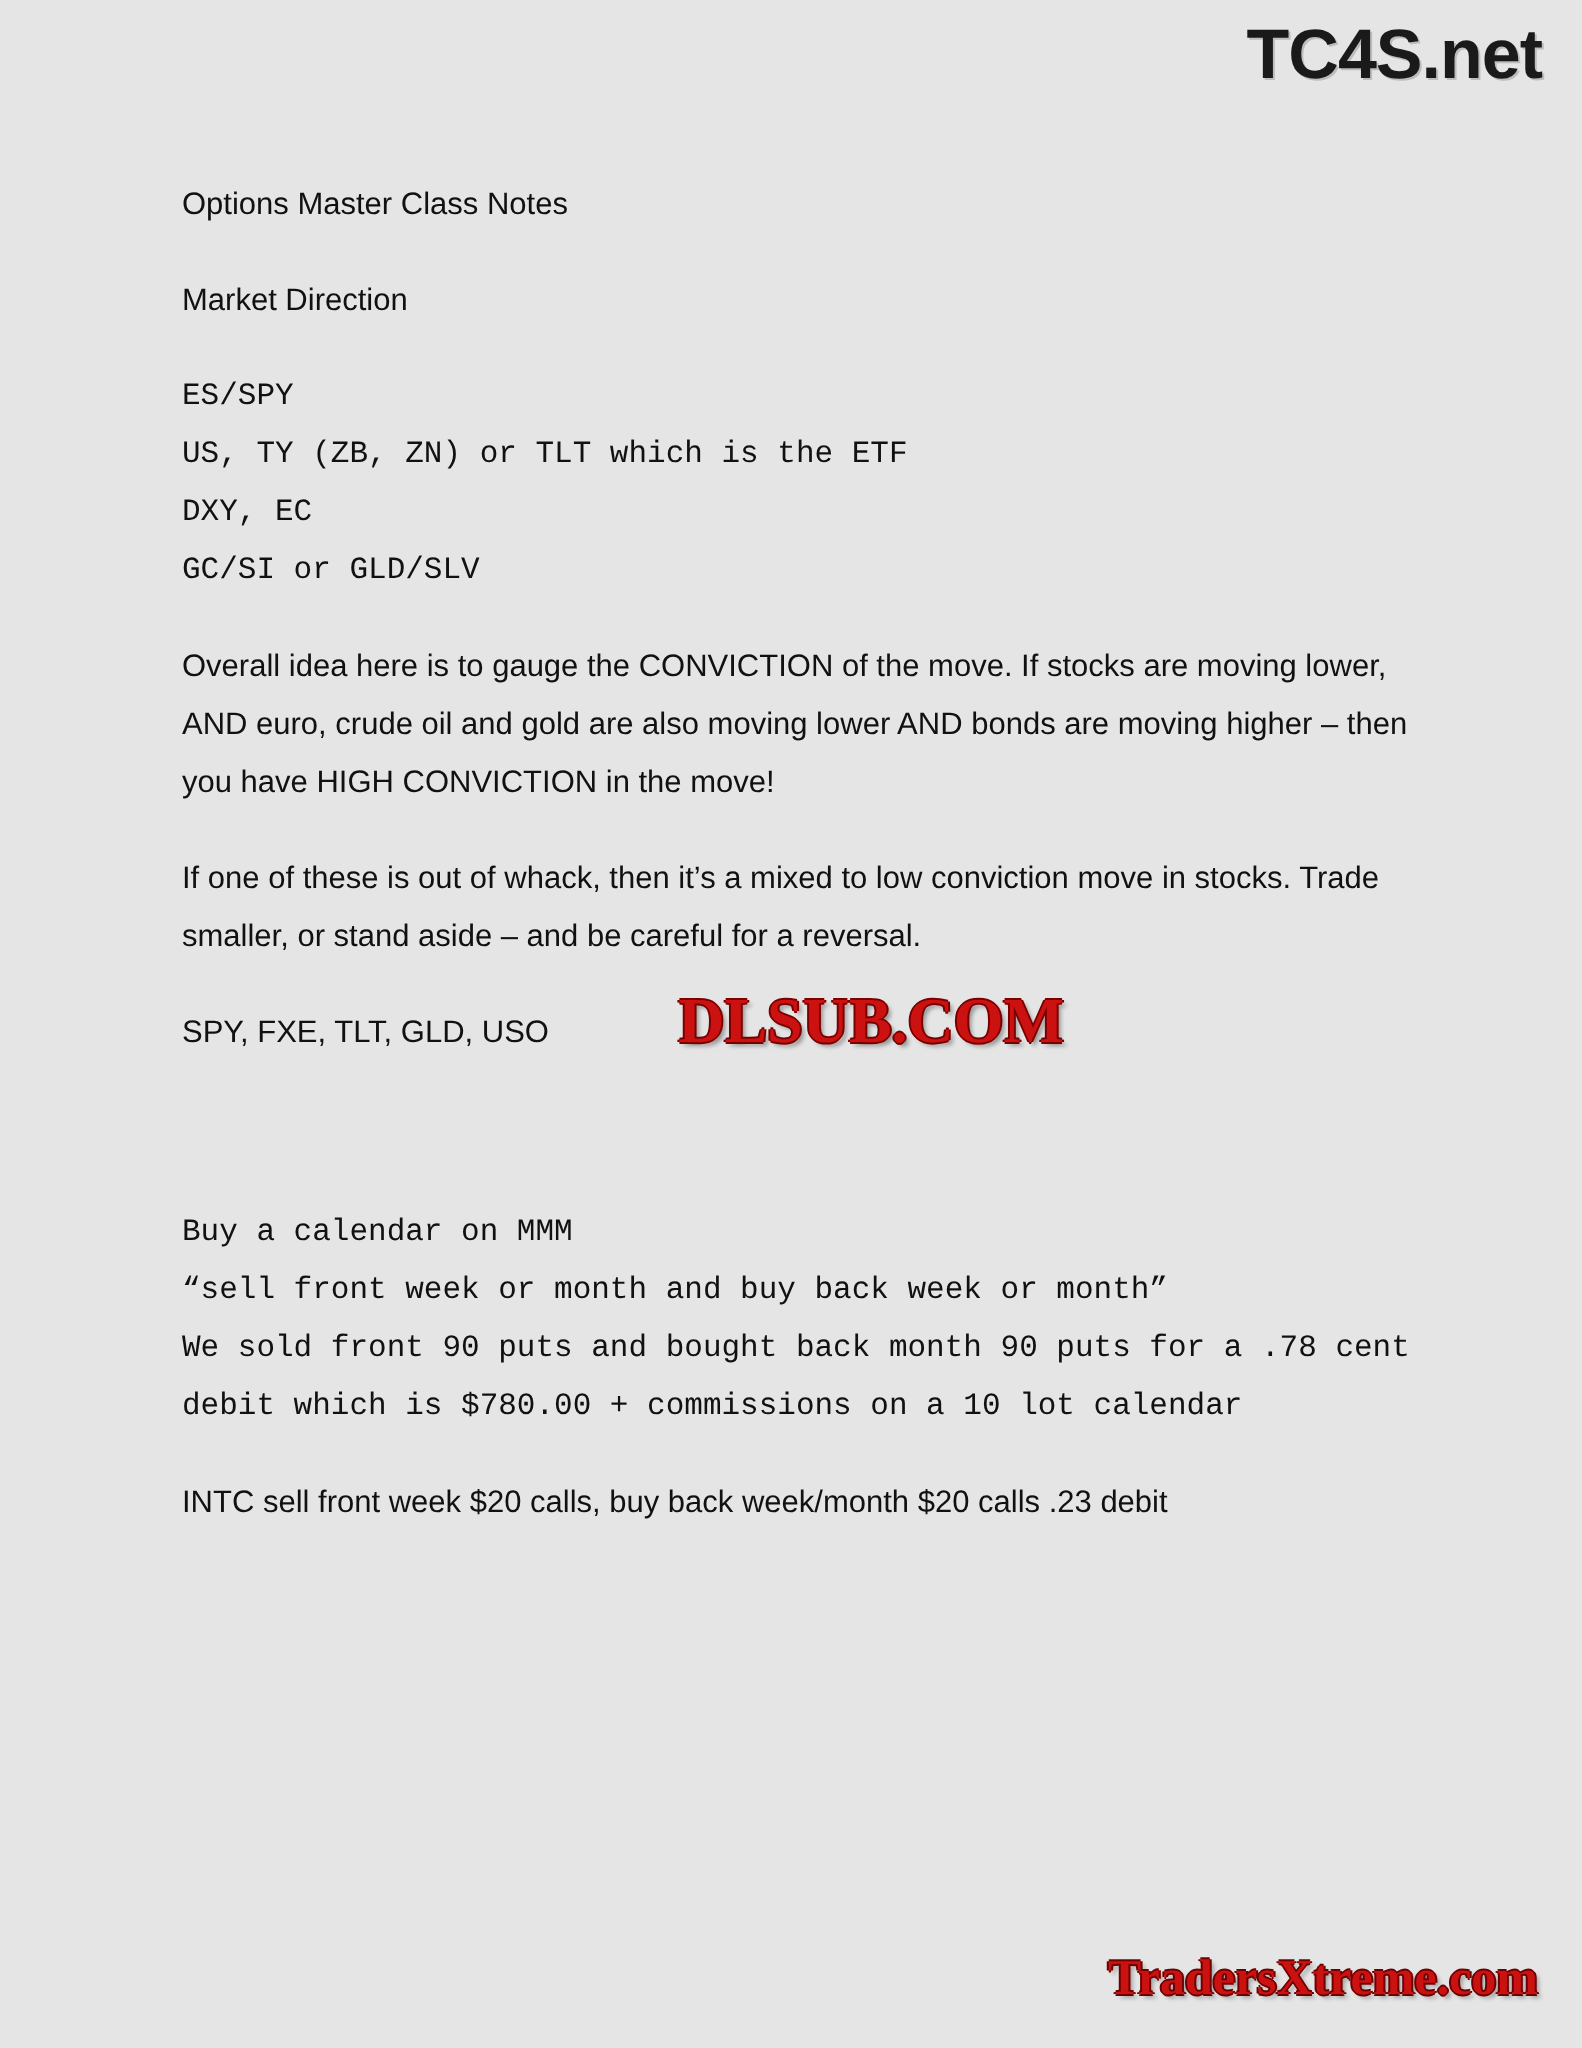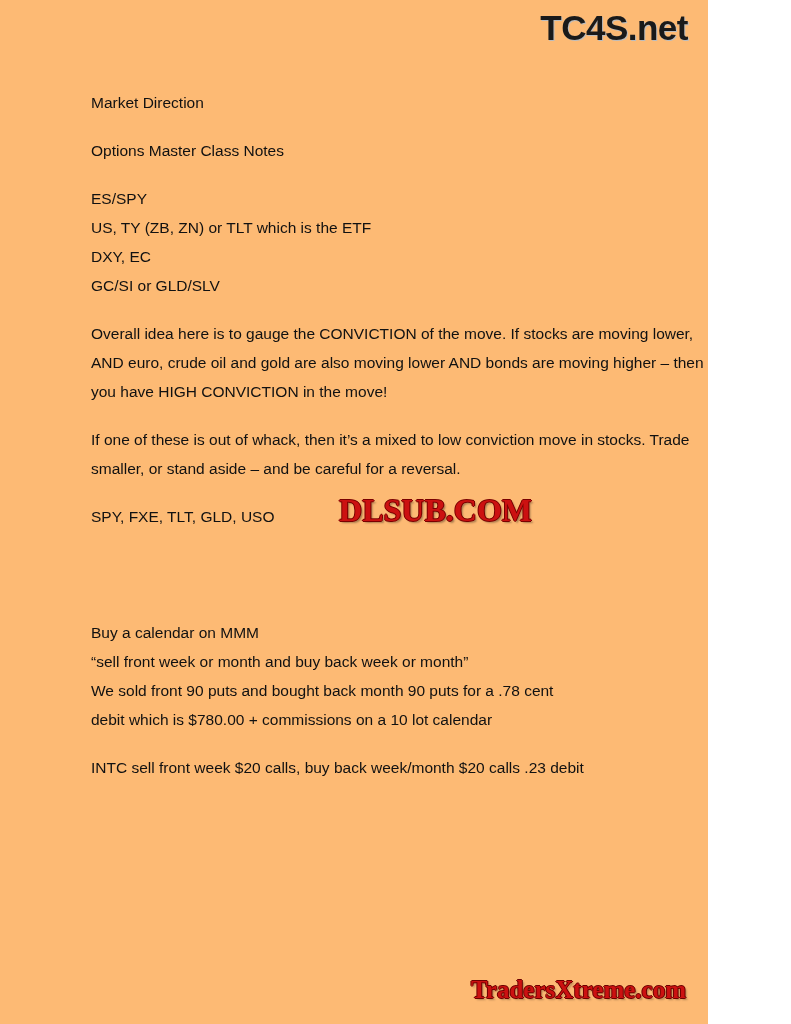--- a/index.html
+++ b/index.html
@@ -12,23 +12,23 @@
     height: 1024px;
     position: relative;
     font-family: "Liberation Sans", sans-serif;
     color: #000000;
     overflow: hidden;
   }
 
   .page {
     position: absolute;
     top: 0; left: 0;
-    width: 708px;
+    width: 791px;
     height: 1024px;
-    background: #fdba74;
+    background: #e5e5e5;
   }
 
   
   .brand-top {
     position: absolute;
     top: 8px;
     right: 20px;
     font-family: "Liberation Sans", sans-serif;
     font-size: 35px;
     font-weight: bold;
@@ -49,21 +49,22 @@
     color: #111111;
   }
 
   .para {
     margin: 0 0 19px 0;
   }
   .para.tight {
     margin-bottom: 16px;
   }
   .block {
-    margin: 18px 0 19px 0;
+    margin: 2px 0 19px 0;
+    font-family: Liberation Mono, monospace;
   }
   .block .line {
     display: block;
     white-space: pre-wrap;
   }
   .spacer-lg {
     height: 50px;
   }
 
   
@@ -108,23 +109,23 @@
 </style>
 </head>
 <body>
 
 <div class="page">
 
   <div class="brand-top">TC4S.net</div>
 
   <div class="doc-body">
 
+    <p class="para">Options Master Class Notes</p>
+
     <p class="para">Market Direction</p>
-
-    <p class="para">Options Master Class Notes</p>
 
     <div class="block">
       <span class="line">ES/SPY</span>
       <span class="line">US, TY (ZB, ZN) or TLT which is the ETF</span>
       <span class="line">DXY, EC</span>
       <span class="line">GC/SI or GLD/SLV</span>
     </div>
 
     <p class="para">Overall idea here is to gauge the CONVICTION of the move.  If stocks are moving lower, AND euro, crude oil and gold are also moving lower AND bonds are moving higher – then you have HIGH CONVICTION in the move!</p>
 

